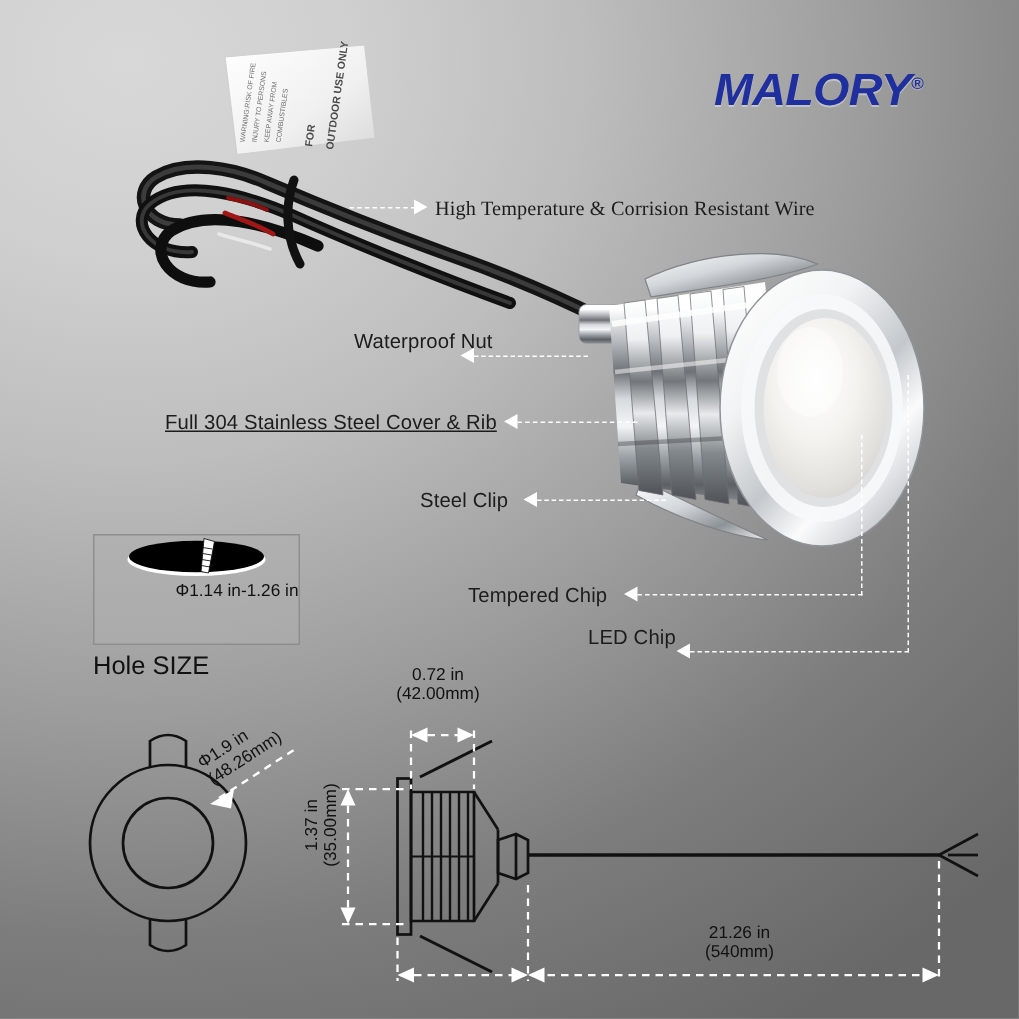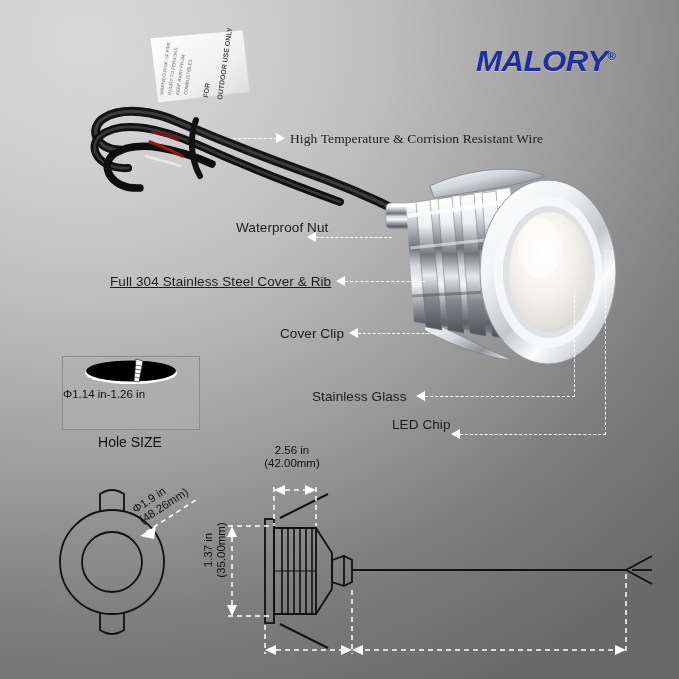--- a/index.html
+++ b/index.html
@@ -47,29 +47,29 @@
   .arrow-r{border-top:5px solid transparent;border-bottom:5px solid transparent;border-left:9px solid #fff;}
 
   
   #product{position:absolute;left:0;top:0;width:679px;height:460px;}
 
   
   #holebox{
     position:absolute;left:62px;top:356px;width:136px;height:72px;
     background:rgba(175,175,175,.55);
     border:1px solid #8e8e8e;
-    text-align:left;
+    text-align:right;
   }
   #holebox .dims{
     position:absolute;left:0;right:0;top:30px;
     font-size:11.5px;color:#111;line-height:14px;
   }
   #holelabel{
-    position:absolute;left:62px;top:434px;width:136px;text-align:center;
-    font-size:14px;color:#111;
+    position:absolute;left:62px;top:434px;width:136px;text-align:left;
+    font-size:17px;color:#111;
   }
 
   
   #techsvg{position:absolute;left:0;top:440px;width:679px;height:239px;}
 
   .dimtext{position:absolute;font-size:11.5px;color:#111;line-height:13px;text-align:center;white-space:nowrap;}
   .dimtext.rot{transform:rotate(-90deg);transform-origin:center center;}
 </style>
 </head>
 <body>
@@ -202,25 +202,25 @@
   <div class="arrow-r" style="left:276px;top:133px;"></div>
 
   <div class="callout" style="left:200px;top:220px;margin-left:36px;">Waterproof Nut</div>
   <div class="dash-h" style="left:316px;top:237px;width:76px;"></div>
   <div class="arrow-l" style="left:307px;top:232px;"></div>
 
   <div class="callout" style="left:110px;top:274px;text-decoration:underline;">Full 304 Stainless Steel Cover &amp; Rib</div>
   <div class="dash-h" style="left:345px;top:281px;width:80px;"></div>
   <div class="arrow-l" style="left:336px;top:276px;"></div>
 
-  <div class="callout" style="left:280px;top:326px;">Cover Clip</div>
+  <div class="callout" style="left:280px;top:326px;">Steel Clip</div>
   <div class="dash-h" style="left:358px;top:333px;width:86px;"></div>
   <div class="arrow-l" style="left:349px;top:328px;"></div>
 
-  <div class="callout" style="left:312px;top:389px;">Stainless Glass</div>
+  <div class="callout" style="left:312px;top:389px;">Tempered Chip</div>
   <div class="dash-h" style="left:425px;top:396px;width:150px;"></div>
   <div class="dash-v" style="left:574px;top:290px;height:107px;"></div>
   <div class="arrow-l" style="left:416px;top:391px;"></div>
 
   <div class="callout" style="left:392px;top:417px;">LED Chip</div>
   <div class="dash-h" style="left:460px;top:434px;width:146px;"></div>
   <div class="dash-v" style="left:605px;top:250px;height:185px;"></div>
   <div class="arrow-l" style="left:451px;top:429px;"></div>
 
   <div id="holebox">
@@ -314,29 +314,33 @@
       <polygon points="232,86 227,97 237,97"></polygon>
       <polygon points="232,176 227,165 237,165"></polygon>
       <polygon points="265,210 276,205 276,215"></polygon>
       <polygon points="352,210 341,205 341,215"></polygon>
       <polygon points="352,210 363,205 363,215"></polygon>
       <polygon points="626,210 615,205 615,215"></polygon>
     </g>
   </svg>
 
   <div class="dimtext" style="left:252px;top:444px;width:80px;">
-    <div>2.56 in</div>
+    <div>0.72 in</div>
     <div>(42.00mm)</div>
   </div>
 
   <div class="dimtext rot" style="left:175px;top:537px;width:80px;">
     <div>1.37 in</div>
     <div>(35.00mm)</div>
   </div>
 
 
+  <div class="dimtext" style="left:448px;top:616px;width:90px;">
+    <div>21.26 in</div>
+    <div>(540mm)</div>
+  </div>
 
   <div class="dimtext" style="left:130px;top:505px;width:104px;transform:rotate(-33deg);transform-origin:left top;text-align:left;">
     <div>Φ1.9 in</div>
     <div>(48.26mm)</div>
   </div>
 
 </div>
 
 </body></html>

